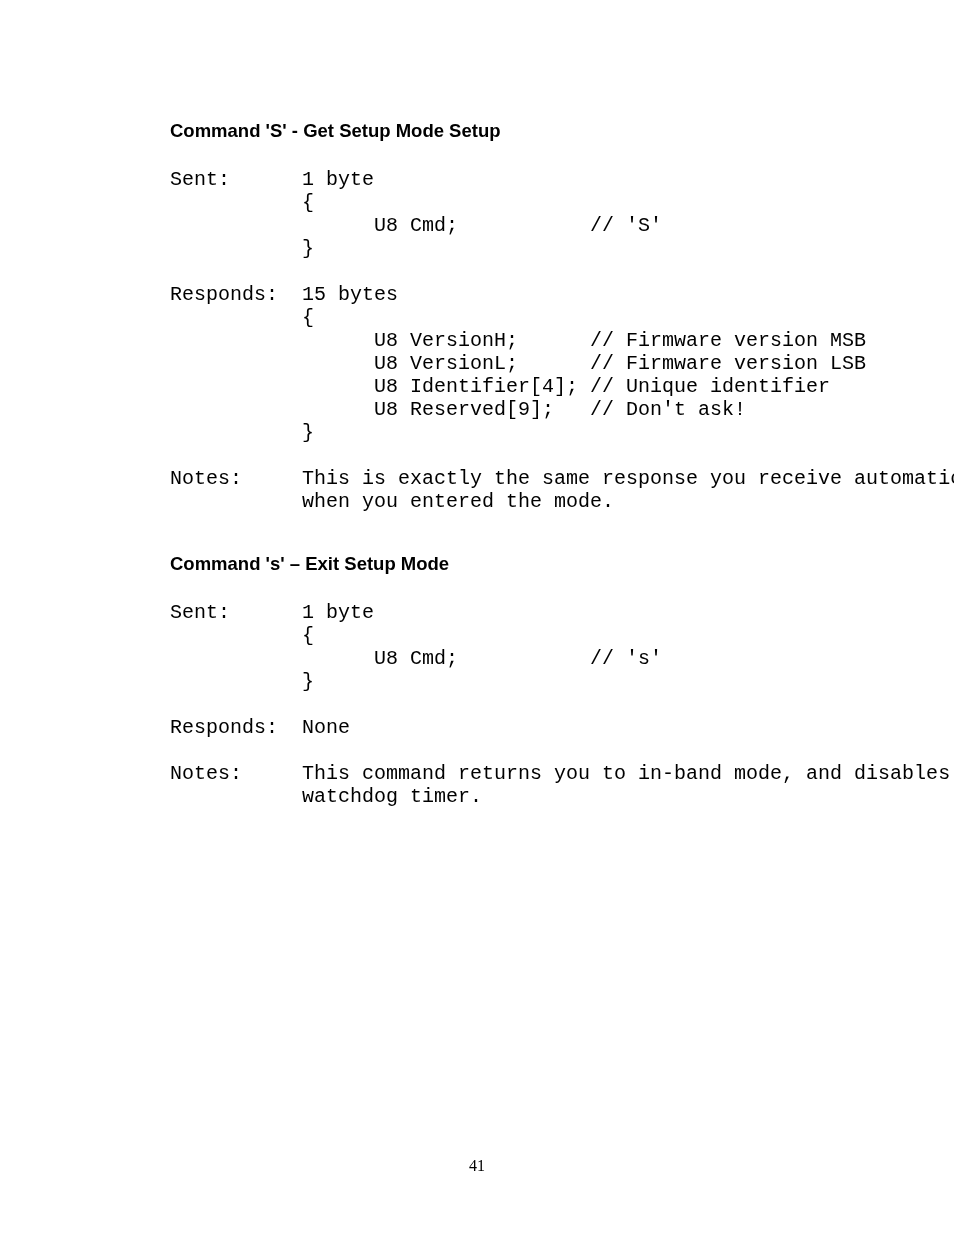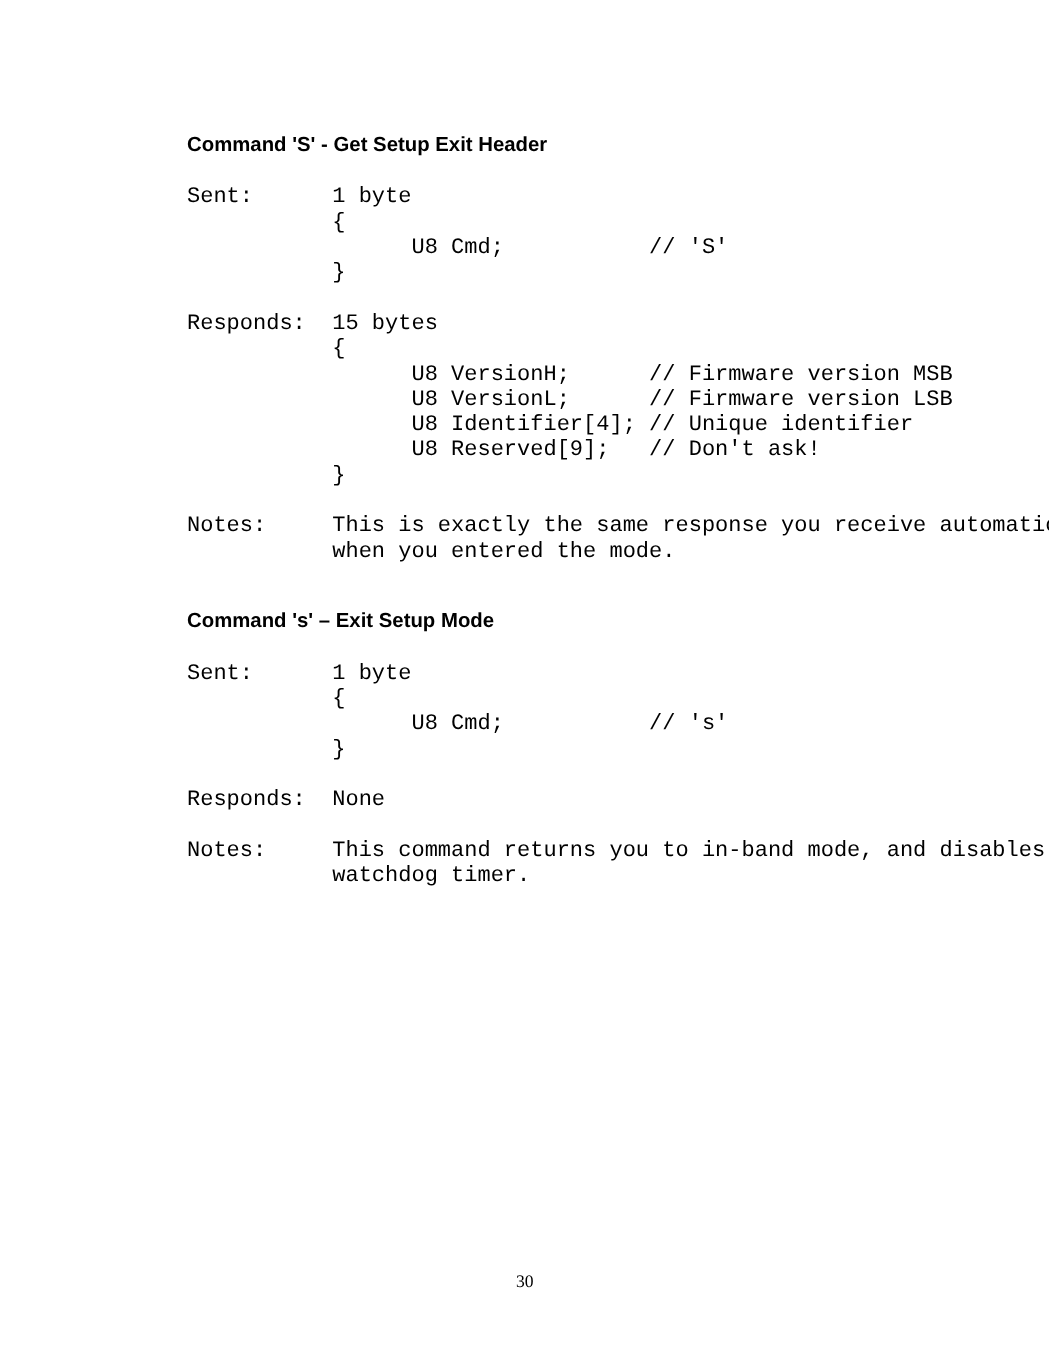--- a/index.html
+++ b/index.html
@@ -39,21 +39,21 @@
     text-align: center;
     font-family: "Times New Roman", Times, serif;
     font-size: 16px;
   }
 </style>
 </head>
 <body>
 
 <div class="page">
 
-  <h2 class="section-heading">Command 'S' - Get Setup Exit Header</h2>
+  <h2 class="section-heading">Command 'S' - Get Setup Mode Setup</h2>
 
   <pre class="code-block">Sent:      1 byte
            {
                  U8 Cmd;           // 'S'
            }
 
 Responds:  15 bytes
            {
                  U8 VersionH;      // Firmware version MSB
                  U8 VersionL;      // Firmware version LSB
@@ -71,13 +71,13 @@
                  U8 Cmd;           // 's'
            }
 
 Responds:  None
 
 Notes:     This command returns you to in-band mode, and disables the
            watchdog timer.</pre>
 
 </div>
 
-<div class="page-number">30</div>
+<div class="page-number">41</div>
 
 </body></html>

